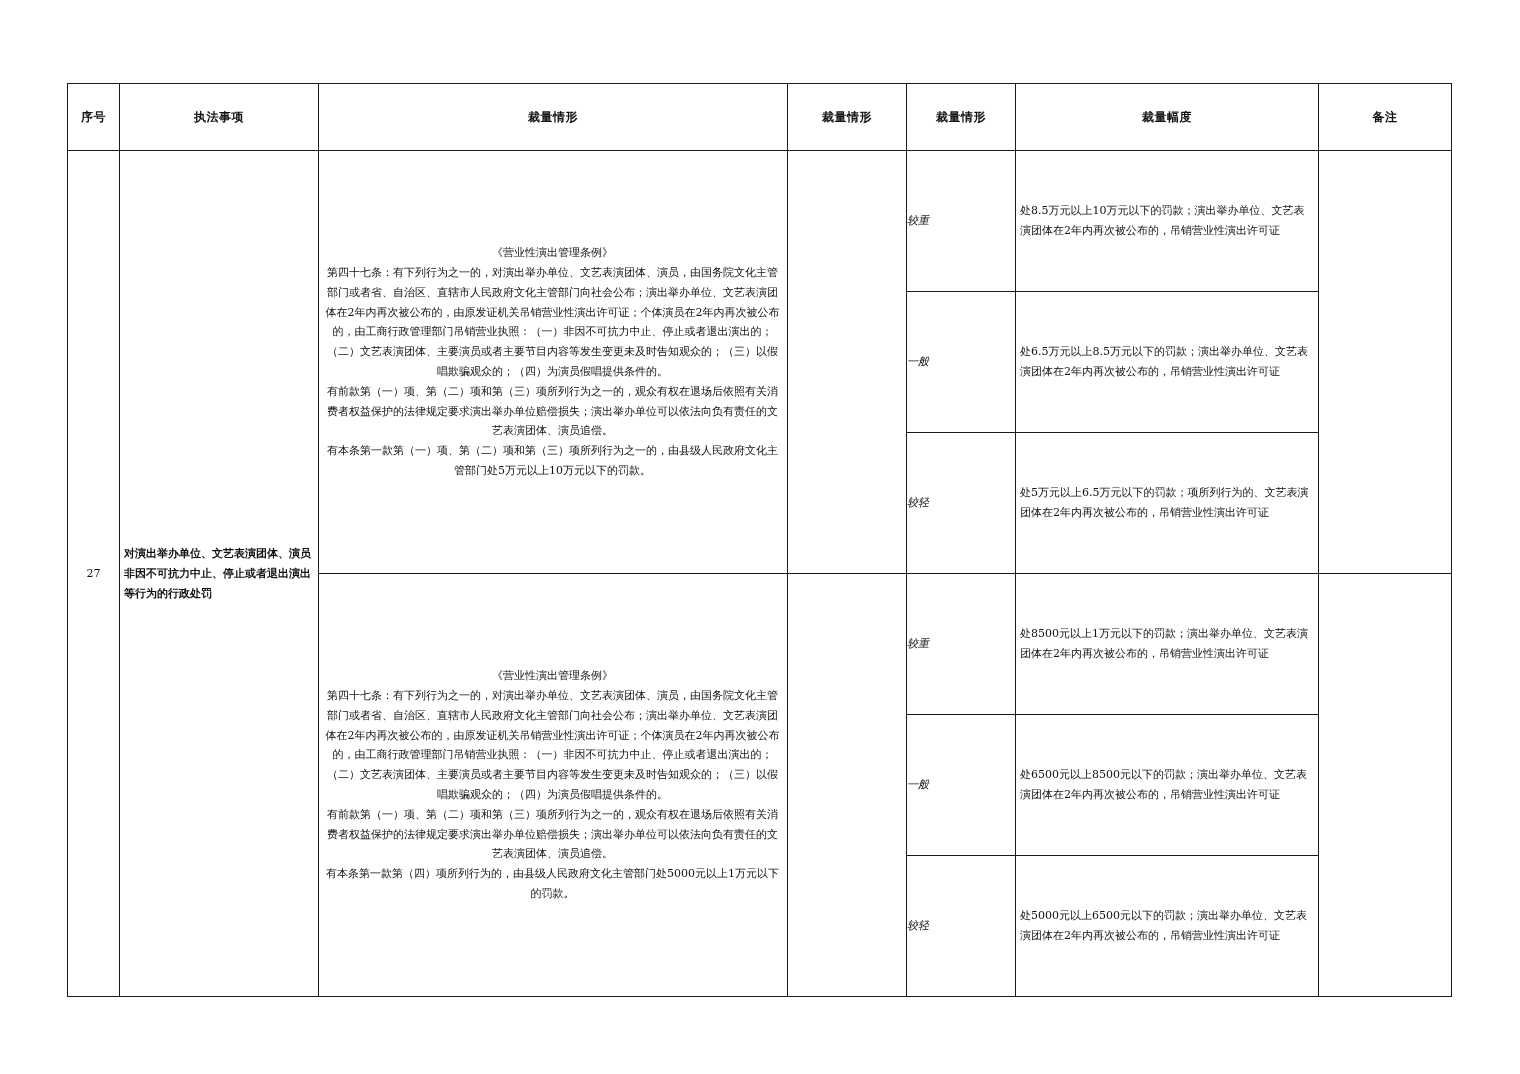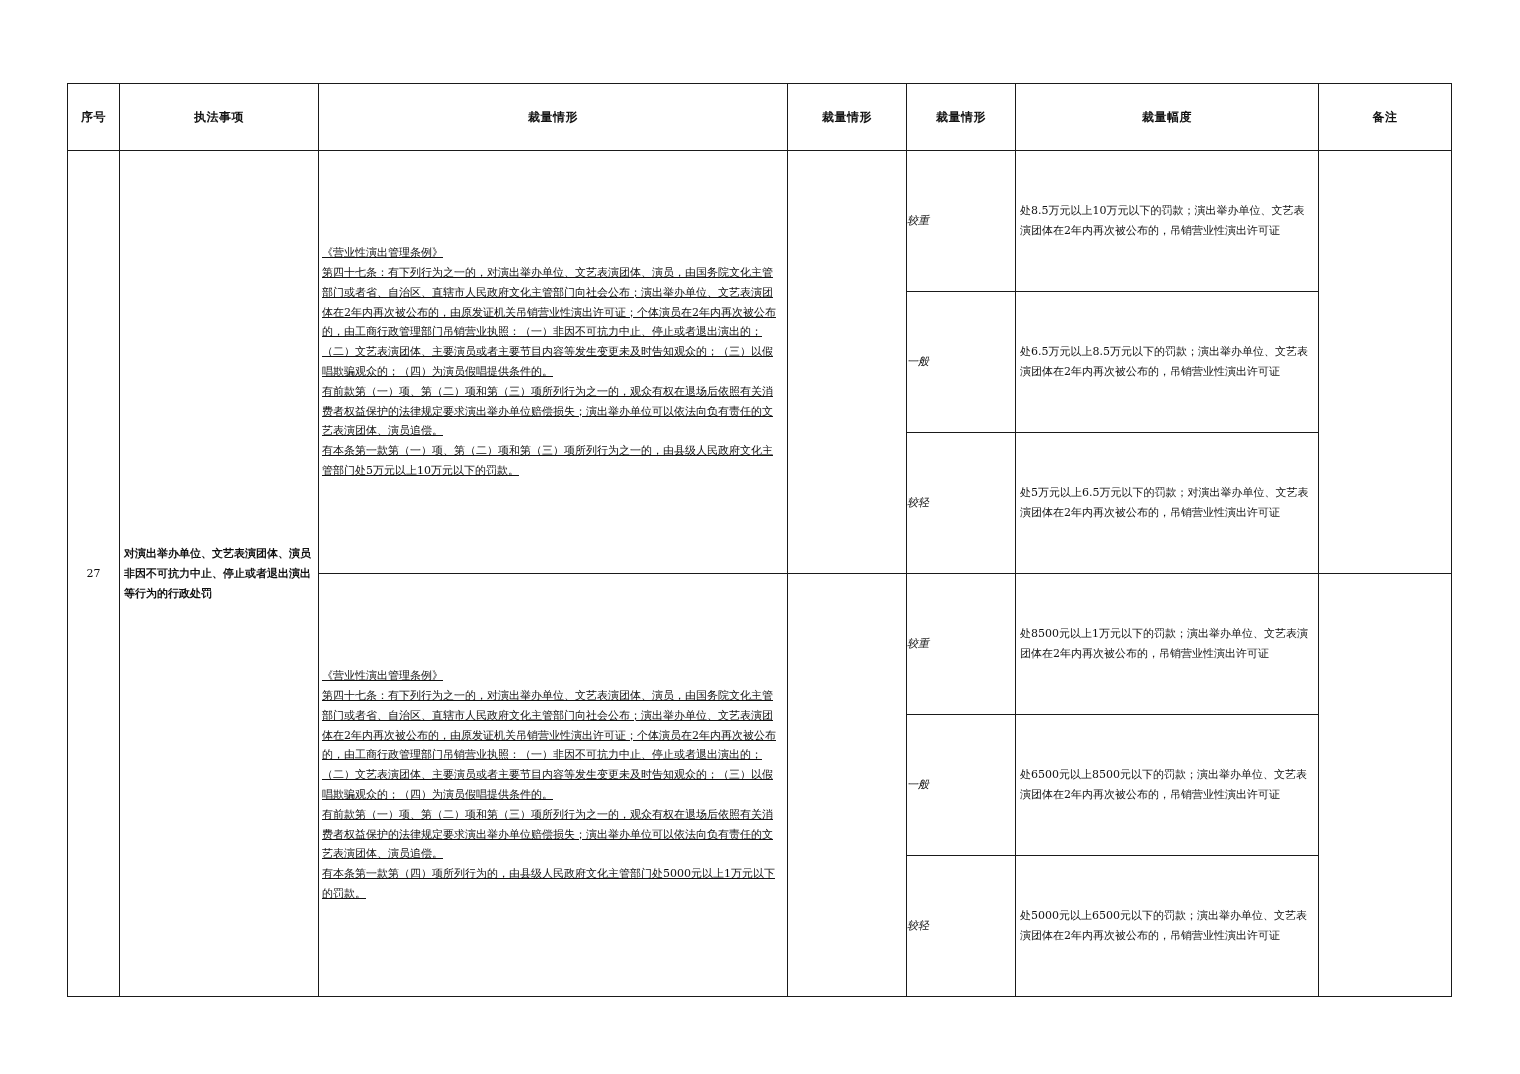--- a/index.html
+++ b/index.html
@@ -58,22 +58,21 @@
     line-height: 20px;
     font-weight: bold;
   }
   td.basis {
     vertical-align: middle;
     padding: 0 4px 0 3px !important;
   }
   .basis-text {
     white-space: pre-line;
     line-height: 19.8px;
-    text-align: left;
-    text-decoration: underline;
+    text-align: center;
   }
   td.level {
     height: 140px;
     font-style: italic;
   }
   td.range {
     text-align: left;
     padding: 0 4px 0 4px !important;
     line-height: 20px;
   }
@@ -118,21 +117,21 @@
         <td class="level">较重</td>
         <td class="range">处8.5万元以上10万元以下的罚款；演出举办单位、文艺表演团体在2年内再次被公布的，吊销营业性演出许可证</td>
         <td rowspan="3"></td>
       </tr>
       <tr>
         <td class="level">一般</td>
         <td class="range">处6.5万元以上8.5万元以下的罚款；演出举办单位、文艺表演团体在2年内再次被公布的，吊销营业性演出许可证</td>
       </tr>
       <tr>
         <td class="level">较轻</td>
-        <td class="range">处5万元以上6.5万元以下的罚款；对演出举办单位、文艺表演团体在2年内再次被公布的，吊销营业性演出许可证</td>
+        <td class="range">处5万元以上6.5万元以下的罚款；项所列行为的、文艺表演团体在2年内再次被公布的，吊销营业性演出许可证</td>
       </tr>
 
       <tr>
         <td class="basis" rowspan="3">
           <div class="basis-text">《营业性演出管理条例》
 第四十七条：有下列行为之一的，对演出举办单位、文艺表演团体、演员，由国务院文化主管部门或者省、自治区、直辖市人民政府文化主管部门向社会公布；演出举办单位、文艺表演团体在2年内再次被公布的，由原发证机关吊销营业性演出许可证；个体演员在2年内再次被公布的，由工商行政管理部门吊销营业执照：（一）非因不可抗力中止、停止或者退出演出的；（二）文艺表演团体、主要演员或者主要节目内容等发生变更未及时告知观众的；（三）以假唱欺骗观众的；（四）为演员假唱提供条件的。
 有前款第（一）项、第（二）项和第（三）项所列行为之一的，观众有权在退场后依照有关消费者权益保护的法律规定要求演出举办单位赔偿损失；演出举办单位可以依法向负有责任的文艺表演团体、演员追偿。
 有本条第一款第（四）项所列行为的，由县级人民政府文化主管部门处5000元以上1万元以下的罚款。</div>
         </td>
         <td rowspan="3"></td>

